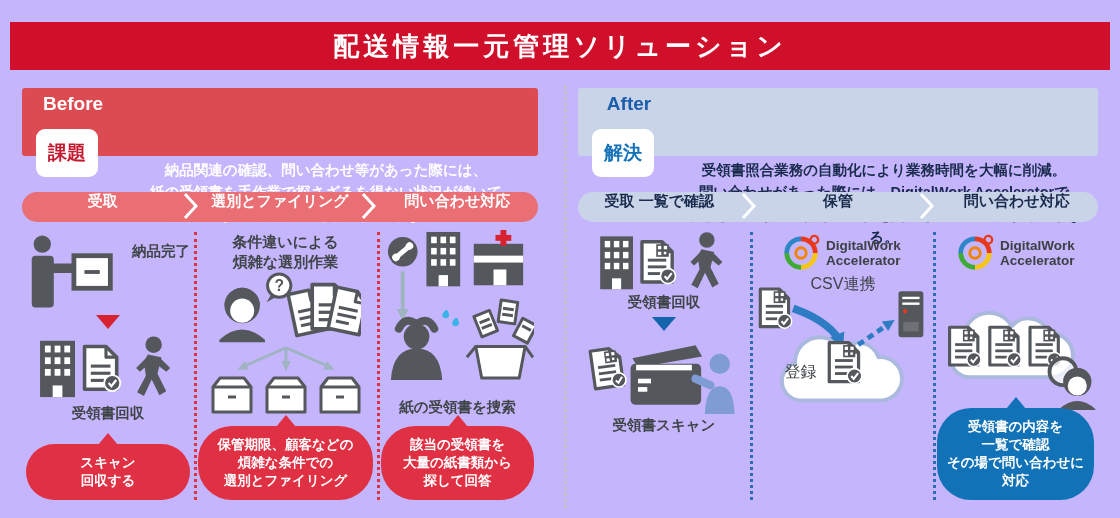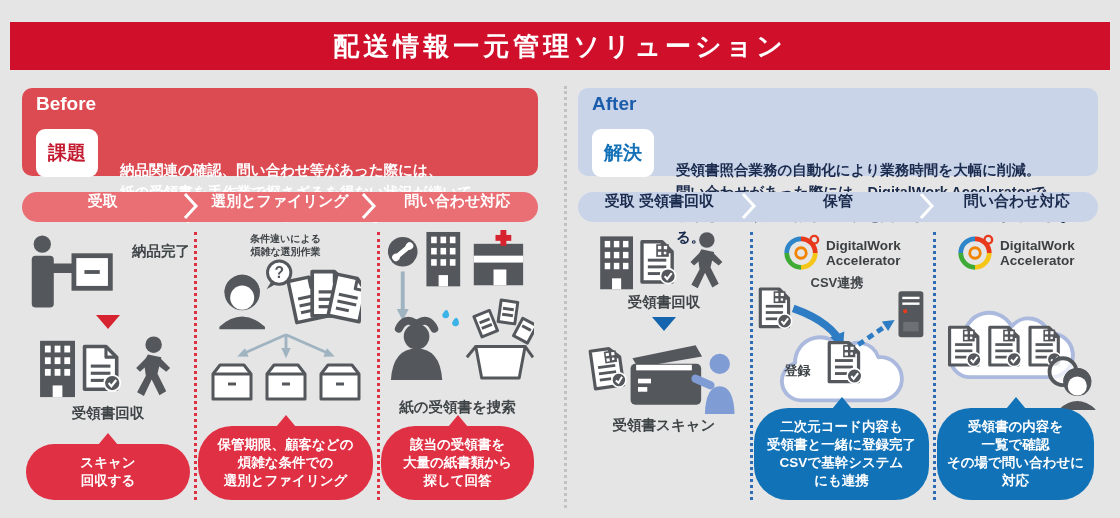--- a/index.html
+++ b/index.html
@@ -1,31 +1,31 @@
 <!DOCTYPE html>
 <html><head>
 <meta charset="utf-8">
 <style>
   * { margin:0; padding:0; box-sizing:border-box; }
   body { font-family:"Liberation Sans","DejaVu Sans",sans-serif; background:#fff; }
-  .canvas { position:relative; width:1120px; height:518px; background:#e5e5e5; overflow:hidden; }
+  .canvas { position:relative; width:1120px; height:518px; background:#c4b5fd; overflow:hidden; }
 
   .banner { position:absolute; left:10px; top:22px; width:1100px; height:48px;
     background:#d00f2b; color:#fff; font-size:26px; font-weight:bold;
     text-align:center; line-height:48px; letter-spacing:4px; }
 
   .center-divider { position:absolute; left:564px; top:86px; height:422px;
     border-left:3px dotted #c2c2c2; }
 
   .half { position:absolute; top:88px; height:418px; }
   .half--before { left:22px; width:516px; }
   .half--after  { left:578px; width:520px; }
 
-  .intro { position:absolute; top:0; left:0; right:0; height:88px; border-radius:10px;
-    display:flex; }
+  .intro { position:absolute; top:0; left:0; right:0; height:68px; border-radius:3px;
+    display:flex;text-align:center; }
   .intro--red  { background:#dc4a52; }
   .intro--blue { background:#c9d4e9; }
   .intro-left { width:88px; padding:5px 0 0 14px; flex:none; }
   .tagline { font-size:19px; font-weight:bold; line-height:1.15; }
   .intro--red  .tagline { color:#fff; }
   .intro--blue .tagline { color:#1b5cab; }
   .badge { width:62px; height:48px; margin-top:14px; background:#fff; border-radius:9px;
     display:flex; align-items:center; justify-content:center;
     font-size:19px; font-weight:bold; }
   .intro--red  .badge { color:#c41a30; }
@@ -44,21 +44,21 @@
   .band--blue .band-label { color:#1b2b4d; }
   .chev { flex:none; display:block; }
 
   .cols { position:absolute; top:142px; left:0; right:0; bottom:0; display:flex; }
   .col { position:relative; display:flex; flex-direction:column; align-items:center; }
   .sep { position:absolute; top:2px; height:268px; width:0; }
   .sep--red  { border-left:3px dotted #e03043; }
   .sep--blue { border-left:3px dotted #2e6db6; }
 
   .cap { font-size:14.5px; font-weight:bold; color:#3f4447; text-align:center; }
-  .heading { font-size:10px; font-weight:bold; color:#3f4447; text-align:center;
+  .heading { font-size:15px; font-weight:bold; color:#3f4447; text-align:center;
     line-height:1.3; white-space:pre-line; margin-top:2px; }
 
   .tri { width:0; height:0; border-left:12px solid transparent;
     border-right:12px solid transparent; margin:5px 0; }
   .tri--red  { border-top:14px solid #d6232f; }
   .tri--blue { border-top:14px solid #1465ae; }
 
   .bubble { position:absolute; bottom:6px; left:4px; right:4px;
     border-radius:34px; padding:10px 2px; color:#fff; font-size:13.5px; font-weight:bold;
     line-height:1.33; text-align:center; white-space:pre-line; }
@@ -70,21 +70,21 @@
   .bubble--blue { background:#1172b8; }
   .bubble--blue::before { border-bottom:12px solid #1172b8; }
 
   .row1 { display:flex; align-items:flex-start; gap:14px; margin-top:4px; }
   .row1 .cap { margin-top:8px; }
 
   .logo-row { display:flex; align-items:center; gap:6px; margin-top:4px; }
   .logo-text { font-size:13.5px; font-weight:bold; color:#3c4043; line-height:1.12; }
 
   .scene { position:relative; }
-  .scene-label { position:absolute; font-size:13px; font-weight:bold; color:#3f4447; }
+  .scene-label { position:absolute; font-size:16px; font-weight:normal; color:#3f4447; }
 </style>
 </head>
 <body>
 
 <svg width="0" height="0" style="position:absolute" aria-hidden="true">
 <defs>
   <g id="g-check">
         <circle r="9" fill="#54585c" stroke="#fff" stroke-width="2"></circle>
         <path d="M-4 0 L-1 3.5 L4.5 -3.5" fill="none" stroke="#fff" stroke-width="2.5"></path>
       </g>
@@ -311,21 +311,21 @@
       <div class="intro-left">
         <div class="tagline">After</div>
         <div class="badge">解決</div>
       </div>
       <div class="desc">受領書照合業務の自動化により業務時間を大幅に削減。
 問い合わせがあった際には、DigitalWork Acceleratorで
 検索して受領書画像とデータを閲覧し、即時回答が可能となる。</div>
     </div>
 
     <div class="band band--blue">
-      <span class="band-label">受取 受領書回収</span>
+      <span class="band-label">受取 一覧で確認</span>
       <svg class="chev" width="16" height="28" viewBox="0 0 16 28">
           <polyline points="2,2 13,14 2,26" fill="none" stroke="#fff" stroke-width="3"></polyline>
         </svg>
       <span class="band-label">保管</span>
       <svg class="chev" width="16" height="28" viewBox="0 0 16 28">
           <polyline points="2,2 13,14 2,26" fill="none" stroke="#fff" stroke-width="3"></polyline>
         </svg>
       <span class="band-label">問い合わせ対応</span>
     </div>
 
@@ -376,24 +376,20 @@
               </g>
             <path d="M106 74 L138 52" stroke="#2e7cc3" stroke-width="5" stroke-dasharray="7 5" fill="none"></path>
             <g transform="translate(144,48) rotate(-33)">
                 <polygon points="0,0 -12,-6 -12,6" fill="#2e7cc3"></polygon>
               </g>
             <use href="#g-qrdoc" transform="translate(74,70) scale(0.85)"></use>
           </svg>
           <span class="scene-label" style="left:58px;top:0">CSV連携</span>
           <span class="scene-label" style="left:32px;top:88px">登録</span>
         </div>
-        <div class="bubble bubble--blue">二次元コード内容も
-受領書と一緒に登録完了
-CSVで基幹システム
-にも連携</div>
       </div>
 
       <div class="col" style="width:165px">
         <div class="logo-row">
           <svg width="38" height="38" viewBox="0 0 40 40">
               <use href="#g-ring"></use>
             </svg>
           <div class="logo-text">
             <div>DigitalWork</div>
             <div>Accelerator</div>

